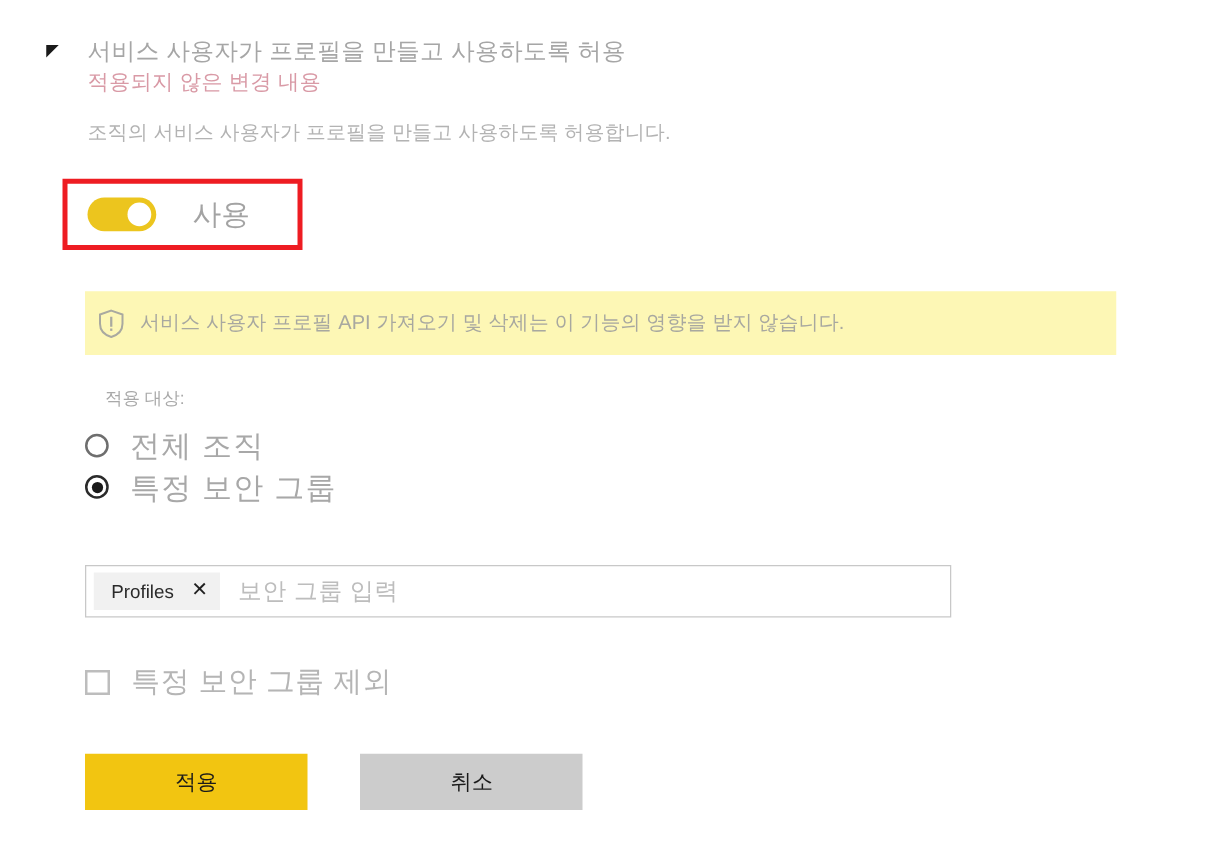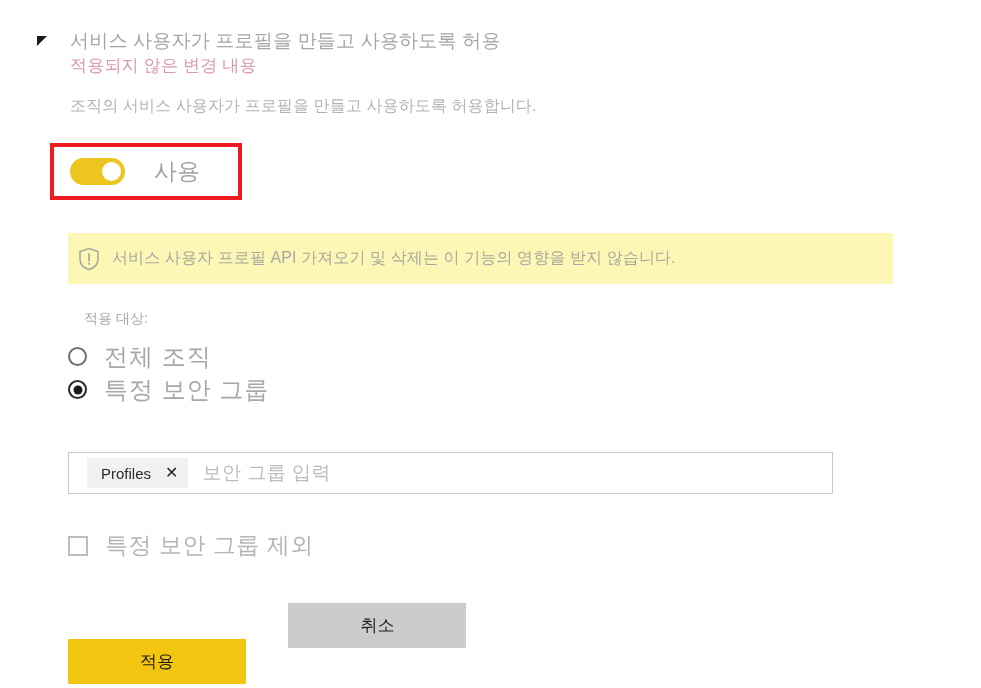--- a/index.html
+++ b/index.html
@@ -193,28 +193,28 @@
     color: #a8a8a8;
     white-space: nowrap;
     letter-spacing: 1px;
   }
 
   
   .group-input {
     position: absolute;
     left: 68px;
     top: 452px;
-    width: 765px;
+    width: 693px;
     height: 42px;
     border: 1px solid #c8c8c8;
     box-sizing: border-box;
     background: #ffffff;
     display: flex;
     align-items: center;
-    padding-left: 18px;
+    padding-left: 6px;
     cursor: text;
   }
   .chip {
     height: 30px;
     background: #f1f1f1;
     display: flex;
     align-items: center;
     padding: 0 10px 0 14px;
     flex: none;
   }
@@ -279,21 +279,20 @@
     border: none;
     cursor: pointer;
     vertical-align: top;
     font-family: inherit;
     padding: 0;
   }
   .btn-apply {
     width: 178px;
     background: #f2c511;
     color: #1a1a1a;
-    margin-top: 36px;
   }
   .btn-cancel {
     width: 178px;
     background: #cccccc;
     color: #1a1a1a;
     margin-left: 38px;
   }
 </style>
 </head>
 <body>

